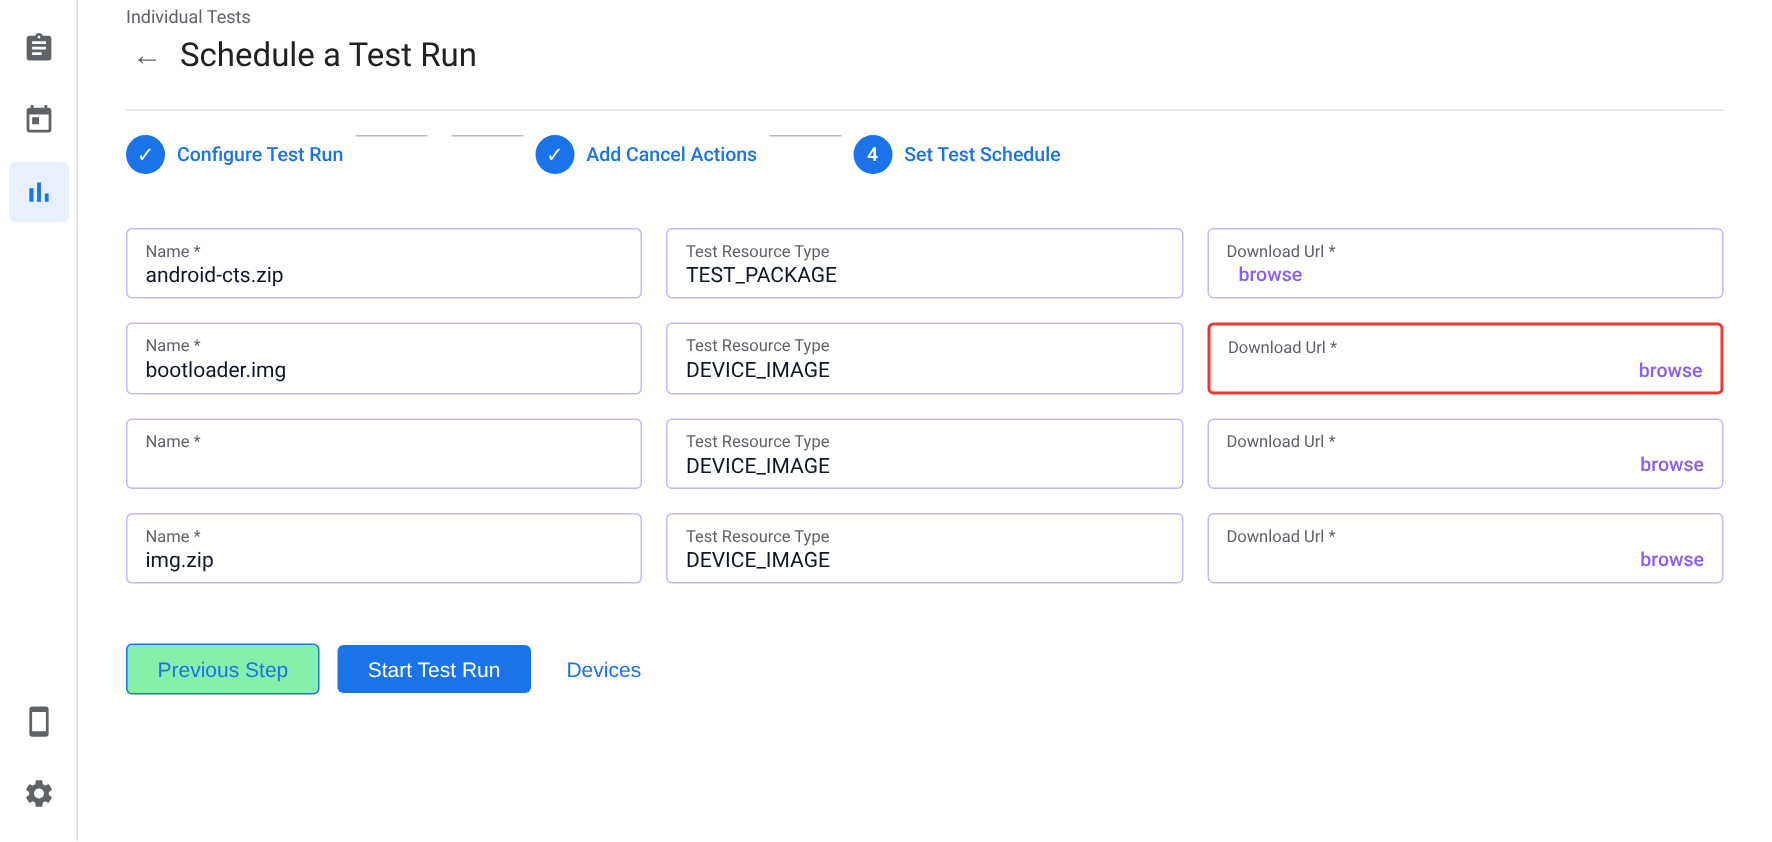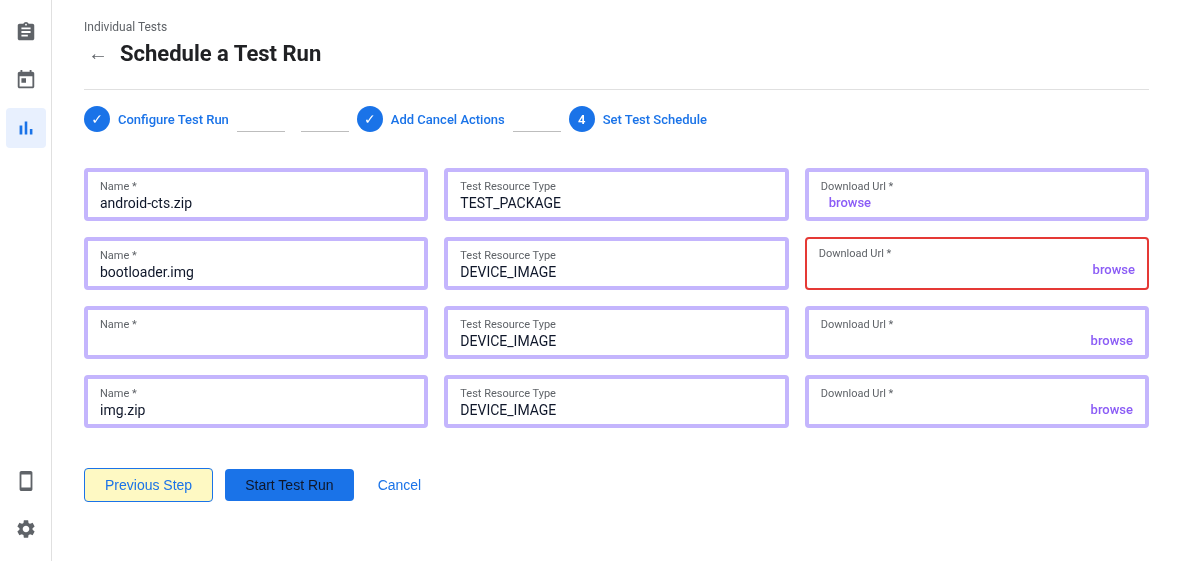--- a/index.html
+++ b/index.html
@@ -35,21 +35,21 @@
       height: 22px;
     }
     .sidebar-spacer { flex: 1; }
 
     
     .main {
       flex: 1;
       display: flex;
       flex-direction: column;
       overflow-y: auto;
-      padding: 20px 32px;
+      padding: 4px 32px;
     }
 
     
     .breadcrumb {
       font-size: 12px;
       color: #5f6368;
       margin-bottom: 4px;
     }
 
     .page-header {
@@ -63,28 +63,28 @@
       color: #5f6368;
       background: none;
       border: none;
       font-size: 20px;
       padding: 4px;
       display: flex;
       align-items: center;
     }
     .page-title {
       font-size: 22px;
-      font-weight: 700;
+      font-weight: 400;
       color: #202124;
     }
 
     
     .stepper {
       display: flex;
-      align-items: flex-end;
+      align-items: flex-start;
       gap: 0;
       margin-bottom: 24px;
       padding: 16px 0 12px 0;
       border-top: 1px solid #e0e0e0;
     }
     .step {
       display: flex;
       align-items: center;
       gap: 8px;
     }
@@ -119,21 +119,21 @@
 
     
     .resource-row {
       display: grid;
       grid-template-columns: 1fr 1fr 1fr;
       gap: 16px;
       margin-bottom: 16px;
     }
     .field-group {
       position: relative;
-      border: 4px solid #c4b5fd;
+      border: 1px solid #c4b5fd;
       border-radius: 4px;
       padding: 8px 12px 6px 12px;
       background: #fff;
     }
     .field-group.highlighted {
       border: 2px solid #e53935;
     }
     .field-label {
       font-size: 11px;
       color: #5f6368;
@@ -170,32 +170,32 @@
     .footer {
       margin-top: 24px;
       display: flex;
       align-items: center;
       gap: 12px;
     }
     .btn-outline {
       padding: 8px 20px;
       border: 1px solid #1a73e8;
       border-radius: 4px;
-      background: #fef9c3;
+      background: #86efac;
       color: #1a73e8;
       font-size: 14px;
       cursor: pointer;
       font-weight: 500;
     }
     .btn-primary {
       padding: 8px 20px;
       border: none;
       border-radius: 4px;
       background: #1a73e8;
-      color: #0f172a;
+      color: #ffffff;
       font-size: 14px;
       cursor: pointer;
       font-weight: 500;
     }
     .btn-text {
       padding: 8px 12px;
       border: none;
       background: none;
       color: #1a73e8;
       font-size: 14px;
@@ -326,15 +326,15 @@
       <span class="url-text"></span>
       <a class="browse-link">browse</a>
     </div>
   </div>
       </div>
     </div>
 
   <div class="footer">
     <button class="btn-outline">Previous Step</button>
     <button class="btn-primary">Start Test Run</button>
-    <button class="btn-text">Cancel</button>
+    <button class="btn-text">Devices</button>
   </div>
 </div>
 
 </body></html>

